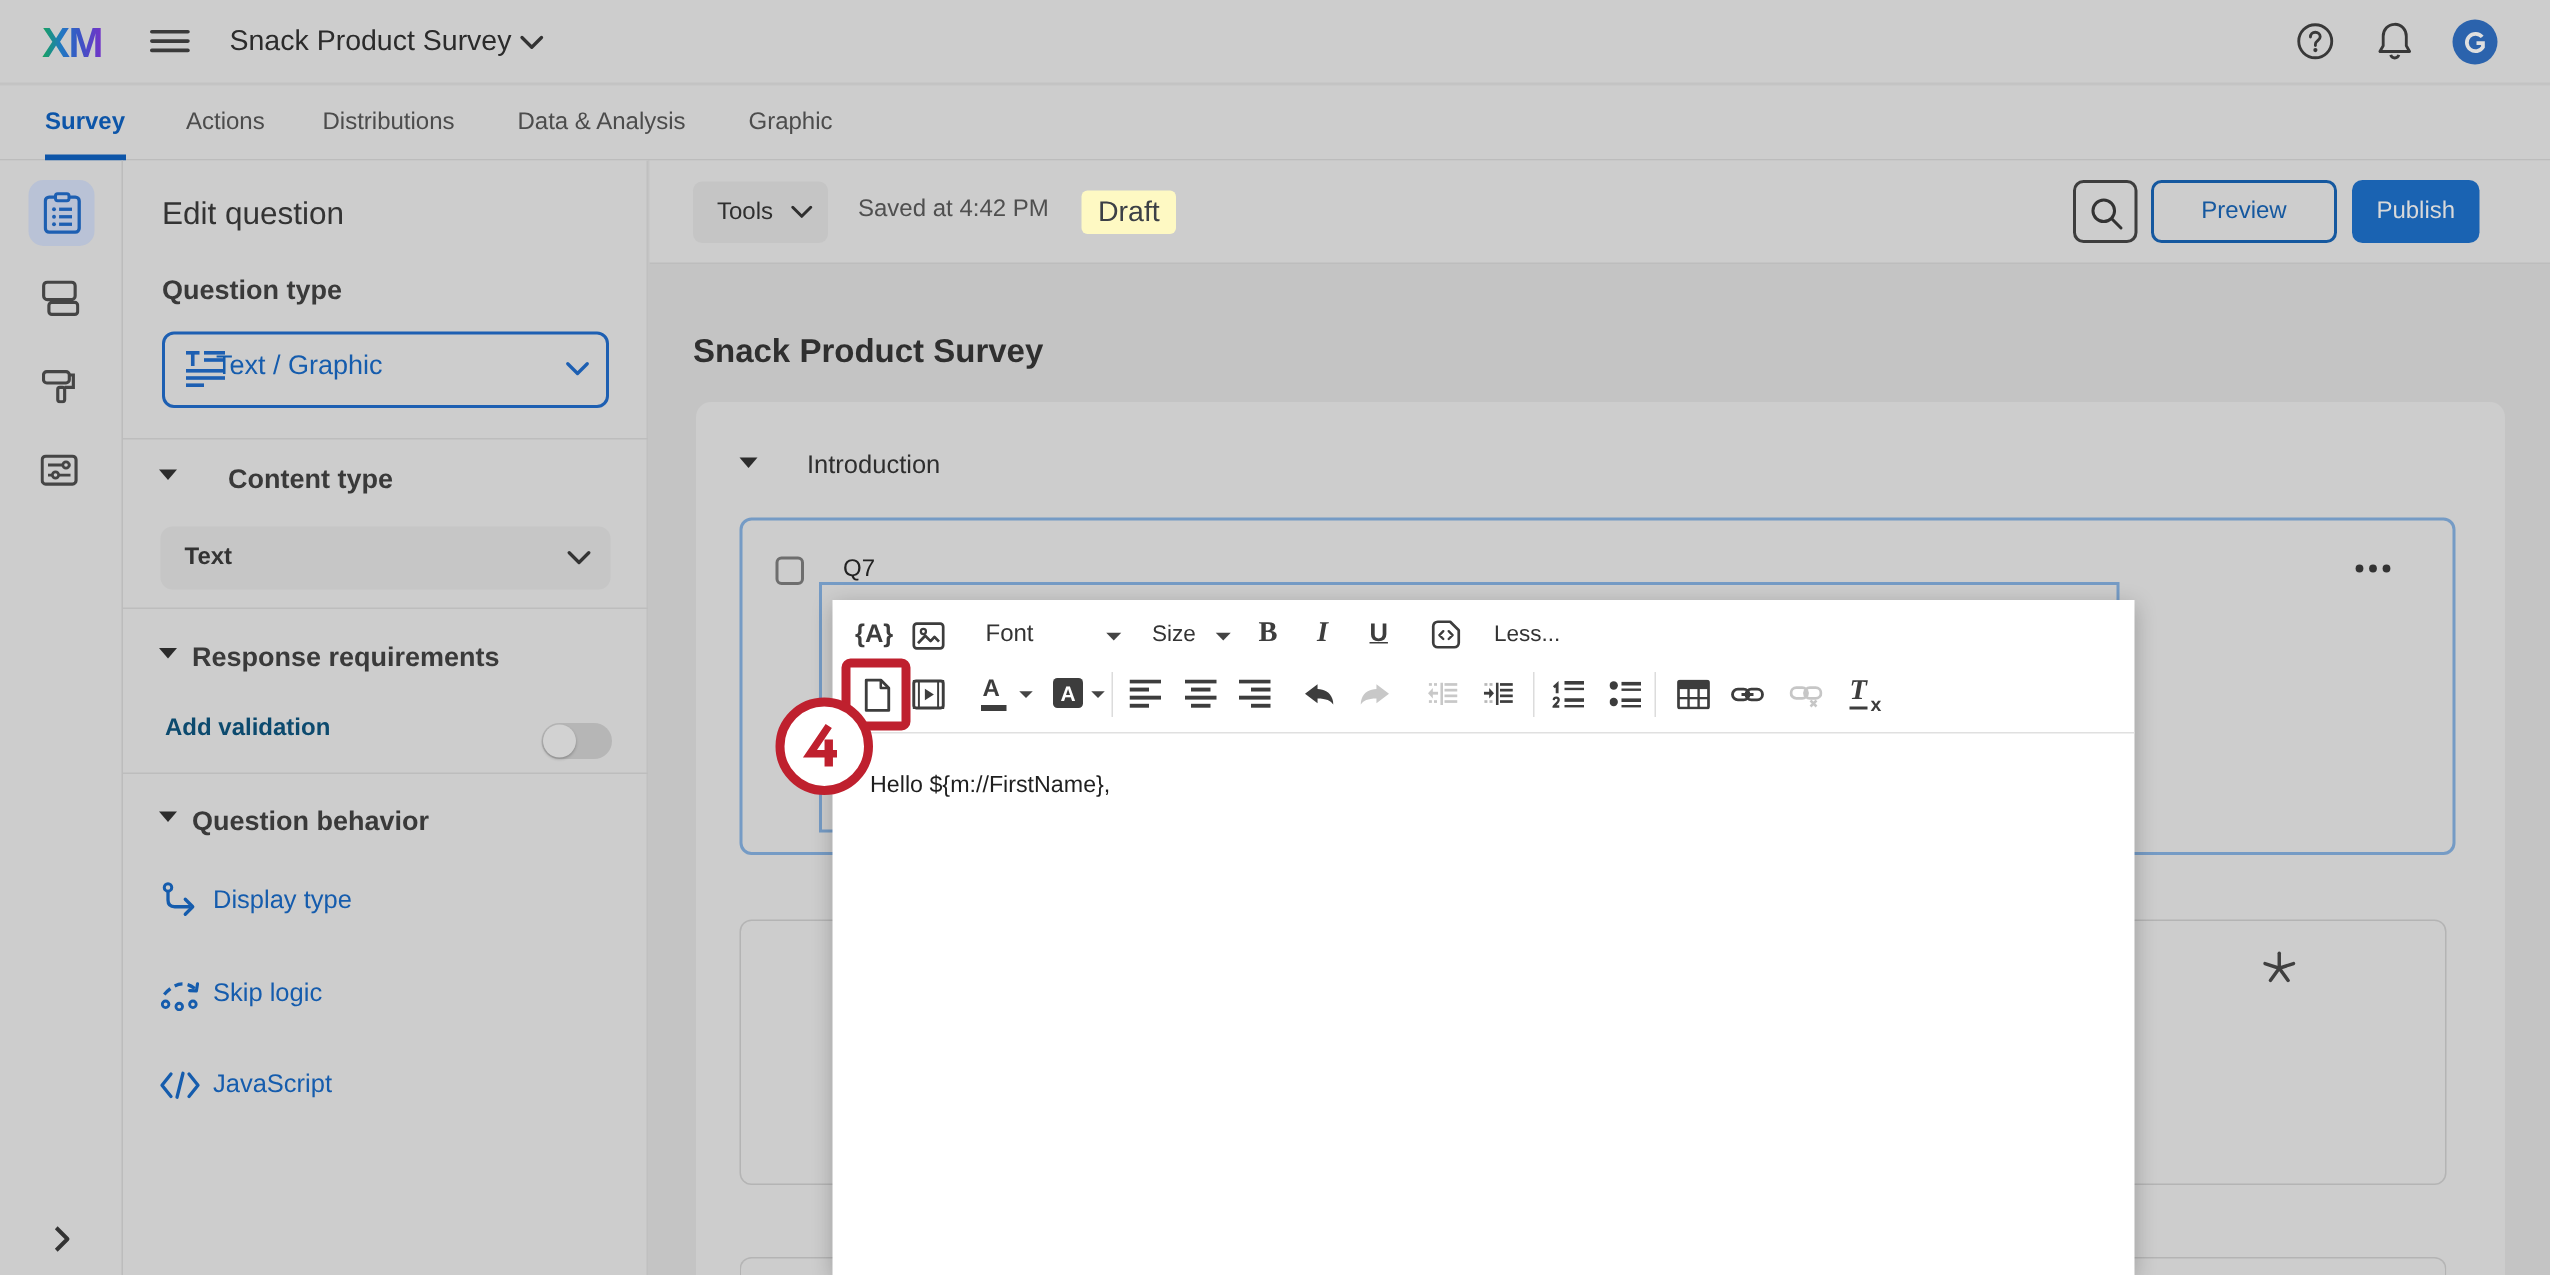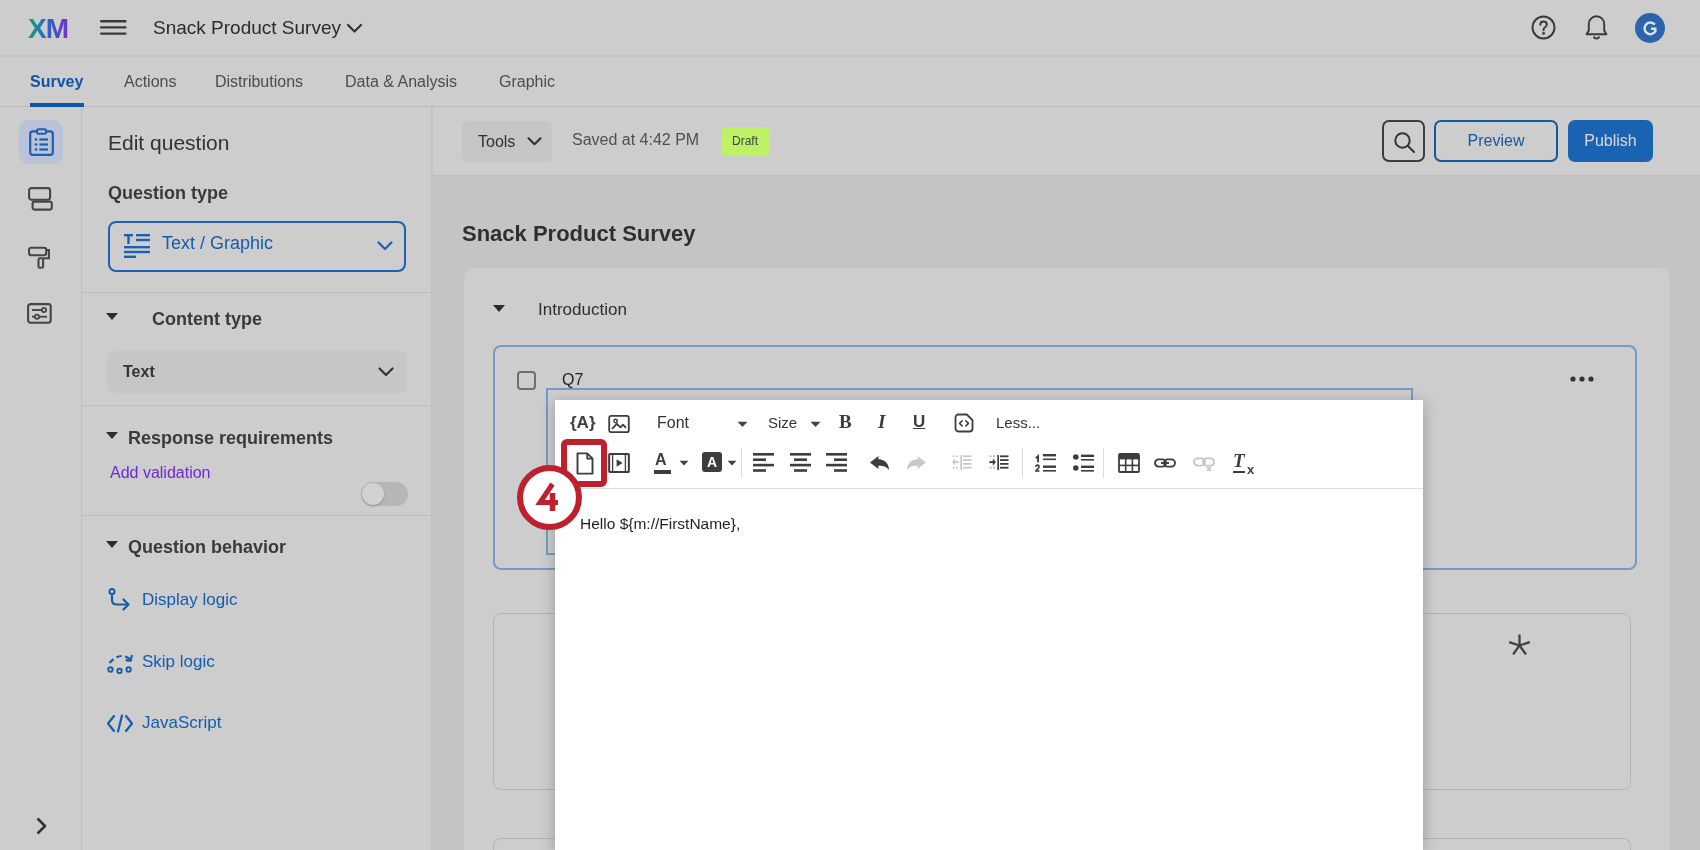--- a/index.html
+++ b/index.html
@@ -29,21 +29,21 @@
   .bluetext { color:#155cad; }
   .select { left:107px; top:351px; width:300px; height:42px; background:#c6c6c6; border-radius:8px; font-size:16px; color:#333; line-height:42px;font-weight:bold; }
   .toggle { left:361px; top:482px; width:47px; height:24px; border-radius:12px; background:#b6b6b6; }
   .toggle .knob { position:absolute; left:1px; top:1px; width:22px; height:22px; border-radius:50%; background:#d2d2d2; box-shadow:0 1px 2px rgba(0,0,0,0.25); }
   .link { font-size:17px; color:#155cad; }
   .tri { width:0; height:0; border-left:6.5px solid transparent; border-right:6.5px solid transparent; border-top:7.5px solid #2c2c2c; }
 
   
   .toolsrow { left:433px; top:107px; width:1267px; height:69px; background:#cdcdcd; border-bottom:1px solid #bdbdbd; }
   .toolsbtn { left:462px; top:121px; width:90px; height:41px; background:#c5c5c5; border-radius:6px; font-size:16px; color:#2f2f2f; }
-  .draft { left:721px; top:127px; height:29px; padding:0 11px; background:#bef264; border-radius:4px; font-size:12px; color:#3c4046; line-height:29px; }
+  .draft { left:721px; top:127px; height:29px; padding:0 11px; background:#fef9c3; border-radius:4px; font-size:19px; color:#3c4046; line-height:29px; }
   .sbtn { top:120px; height:42px; border-radius:7px; }
   .searchbtn { left:1382px; width:43px; border:2px solid #3d3d3d; }
   .previewbtn { left:1434px; width:124px; border:2px solid #15589f; color:#15589f; font-size:16px; text-align:center; line-height:38px; }
   .publishbtn { left:1568px; width:85px; background:#1a63b2; color:#d9d9d9; font-size:16px; text-align:center; line-height:42px; }
   .heading { left:462px; top:221px; font-size:22px; font-weight:bold; color:#2f2f2f; }
   .card { left:464px; top:268px; width:1206px; height:582px; background:#cdcdcd; border-radius:10px 10px 0 0; }
   .q7box { left:29px; top:77px; width:1144px; height:225px; border:2px solid #759bc5; border-radius:8px; }
   .innerrect { left:82px; top:120px; width:867px; height:167px; border:2px solid #759bc5; }
   .checkbox { left:53px; top:103px; width:19px; height:19px; border:2px solid #6e6e6e; border-radius:4px; }
   .block { left:29px; width:1138px; border:1.5px solid #b4b4b4; border-radius:8px; background:#cdcdcd; }
@@ -167,53 +167,53 @@
   <rect x="0" y="0" width="9" height="2.4"></rect>
   <rect x="3.3" y="0" width="2.4" height="10"></rect>
   <rect x="12" y="0" width="14" height="2.4"></rect>
   <rect x="12" y="4.8" width="14" height="2.4"></rect>
   <rect x="0" y="12" width="26" height="2.4"></rect>
   <rect x="0" y="16.8" width="26" height="2.4"></rect>
   <rect x="0" y="21.6" width="12" height="2.4"></rect>
  </g>
 </svg>
   </div>
-<div class="abs bluetext" style="left:162px;top:233px;font-size:18px;">Text / Graphic</div>
+<div class="abs bluetext" style="left:144px;top:233px;font-size:18px;">Text / Graphic</div>
 <div class="abs" id="chev-type" style="left:377px;top:241px;">
 <svg width="16" height="10" viewBox="0 0 16 10">
       <path d="M1.5 1.5 L8 8 L14.5 1.5" fill="none" stroke="#1d5fb2" stroke-width="2.2" stroke-linecap="round" stroke-linejoin="round"></path>
     </svg>
   </div>
 <div class="abs divider" style="top:292px;"></div>
 <div class="abs tri" style="left:106px;top:313px;"></div>
 <div class="abs hdr" style="left:128px;top:309px;margin-left:24px;">Content type</div>
 <div class="abs select"><span style="margin-left:16px;">Text</span></div>
 <div class="abs" id="chev-select" style="left:378px;top:367px;">
 <svg width="16" height="10" viewBox="0 0 16 10">
       <path d="M1.5 1.5 L8 8 L14.5 1.5" fill="none" stroke="#333" stroke-width="2.2" stroke-linecap="round" stroke-linejoin="round"></path>
     </svg>
   </div>
 <div class="abs divider" style="top:405px;"></div>
 <div class="abs tri" style="left:106px;top:432px;"></div>
 <div class="abs hdr" style="left:128px;top:428px;">Response requirements</div>
-<div class="abs" style="left:110px;top:464px;font-size:16px;color:#6d28d9;">Add validation</div>
+<div class="abs" style="left:110px;top:477px;font-size:16px;color:#0c4a6e;font-weight:bold;">Add validation</div>
 <div class="abs toggle">
     <div class="knob"></div>
   </div>
 <div class="abs divider" style="top:515px;"></div>
 <div class="abs tri" style="left:106px;top:541px;"></div>
 <div class="abs hdr" style="left:128px;top:537px;text-align:right;">Question behavior</div>
 <div class="abs" id="ic-display" style="left:108px;top:588px;">
 <svg width="25" height="23" viewBox="0 0 25 23">
  <circle cx="4" cy="3.6" r="2.5" fill="none" stroke="#155cad" stroke-width="2"></circle>
  <path d="M4 6.5 L4 12 Q4 16.5 8.5 16.5 L19 16.5" fill="none" stroke="#155cad" stroke-width="2.2"></path>
  <path d="M15.5 11.5 L20.5 16.5 L15.5 21.5" fill="none" stroke="#155cad" stroke-width="2.2" stroke-linejoin="round" stroke-linecap="round"></path>
 </svg>
   </div>
-<div class="abs link" style="left:142px;top:590px;">Display logic</div>
+<div class="abs link" style="left:142px;top:590px;">Display type</div>
 <div class="abs" id="ic-skip" style="left:107px;top:650px;">
 <svg width="27" height="24" viewBox="0 0 27 24">
  <circle cx="3.4" cy="19.5" r="2.2" fill="none" stroke="#155cad" stroke-width="1.9"></circle>
  <circle cx="12.5" cy="21" r="2.2" fill="none" stroke="#155cad" stroke-width="1.9"></circle>
  <circle cx="21.6" cy="19.5" r="2.2" fill="none" stroke="#155cad" stroke-width="1.9"></circle>
  <path d="M2.5 13 Q13 1 23.5 9.5" fill="none" stroke="#155cad" stroke-width="2.2" stroke-dasharray="5.5 3.4"></path>
  <path d="M19.4 10.4 L23.9 10.6 L24.7 5.9" fill="none" stroke="#155cad" stroke-width="2.1" stroke-linecap="round" stroke-linejoin="round"></path>
 </svg>
   </div>
 <div class="abs link" style="left:142px;top:652px;">Skip logic</div>

